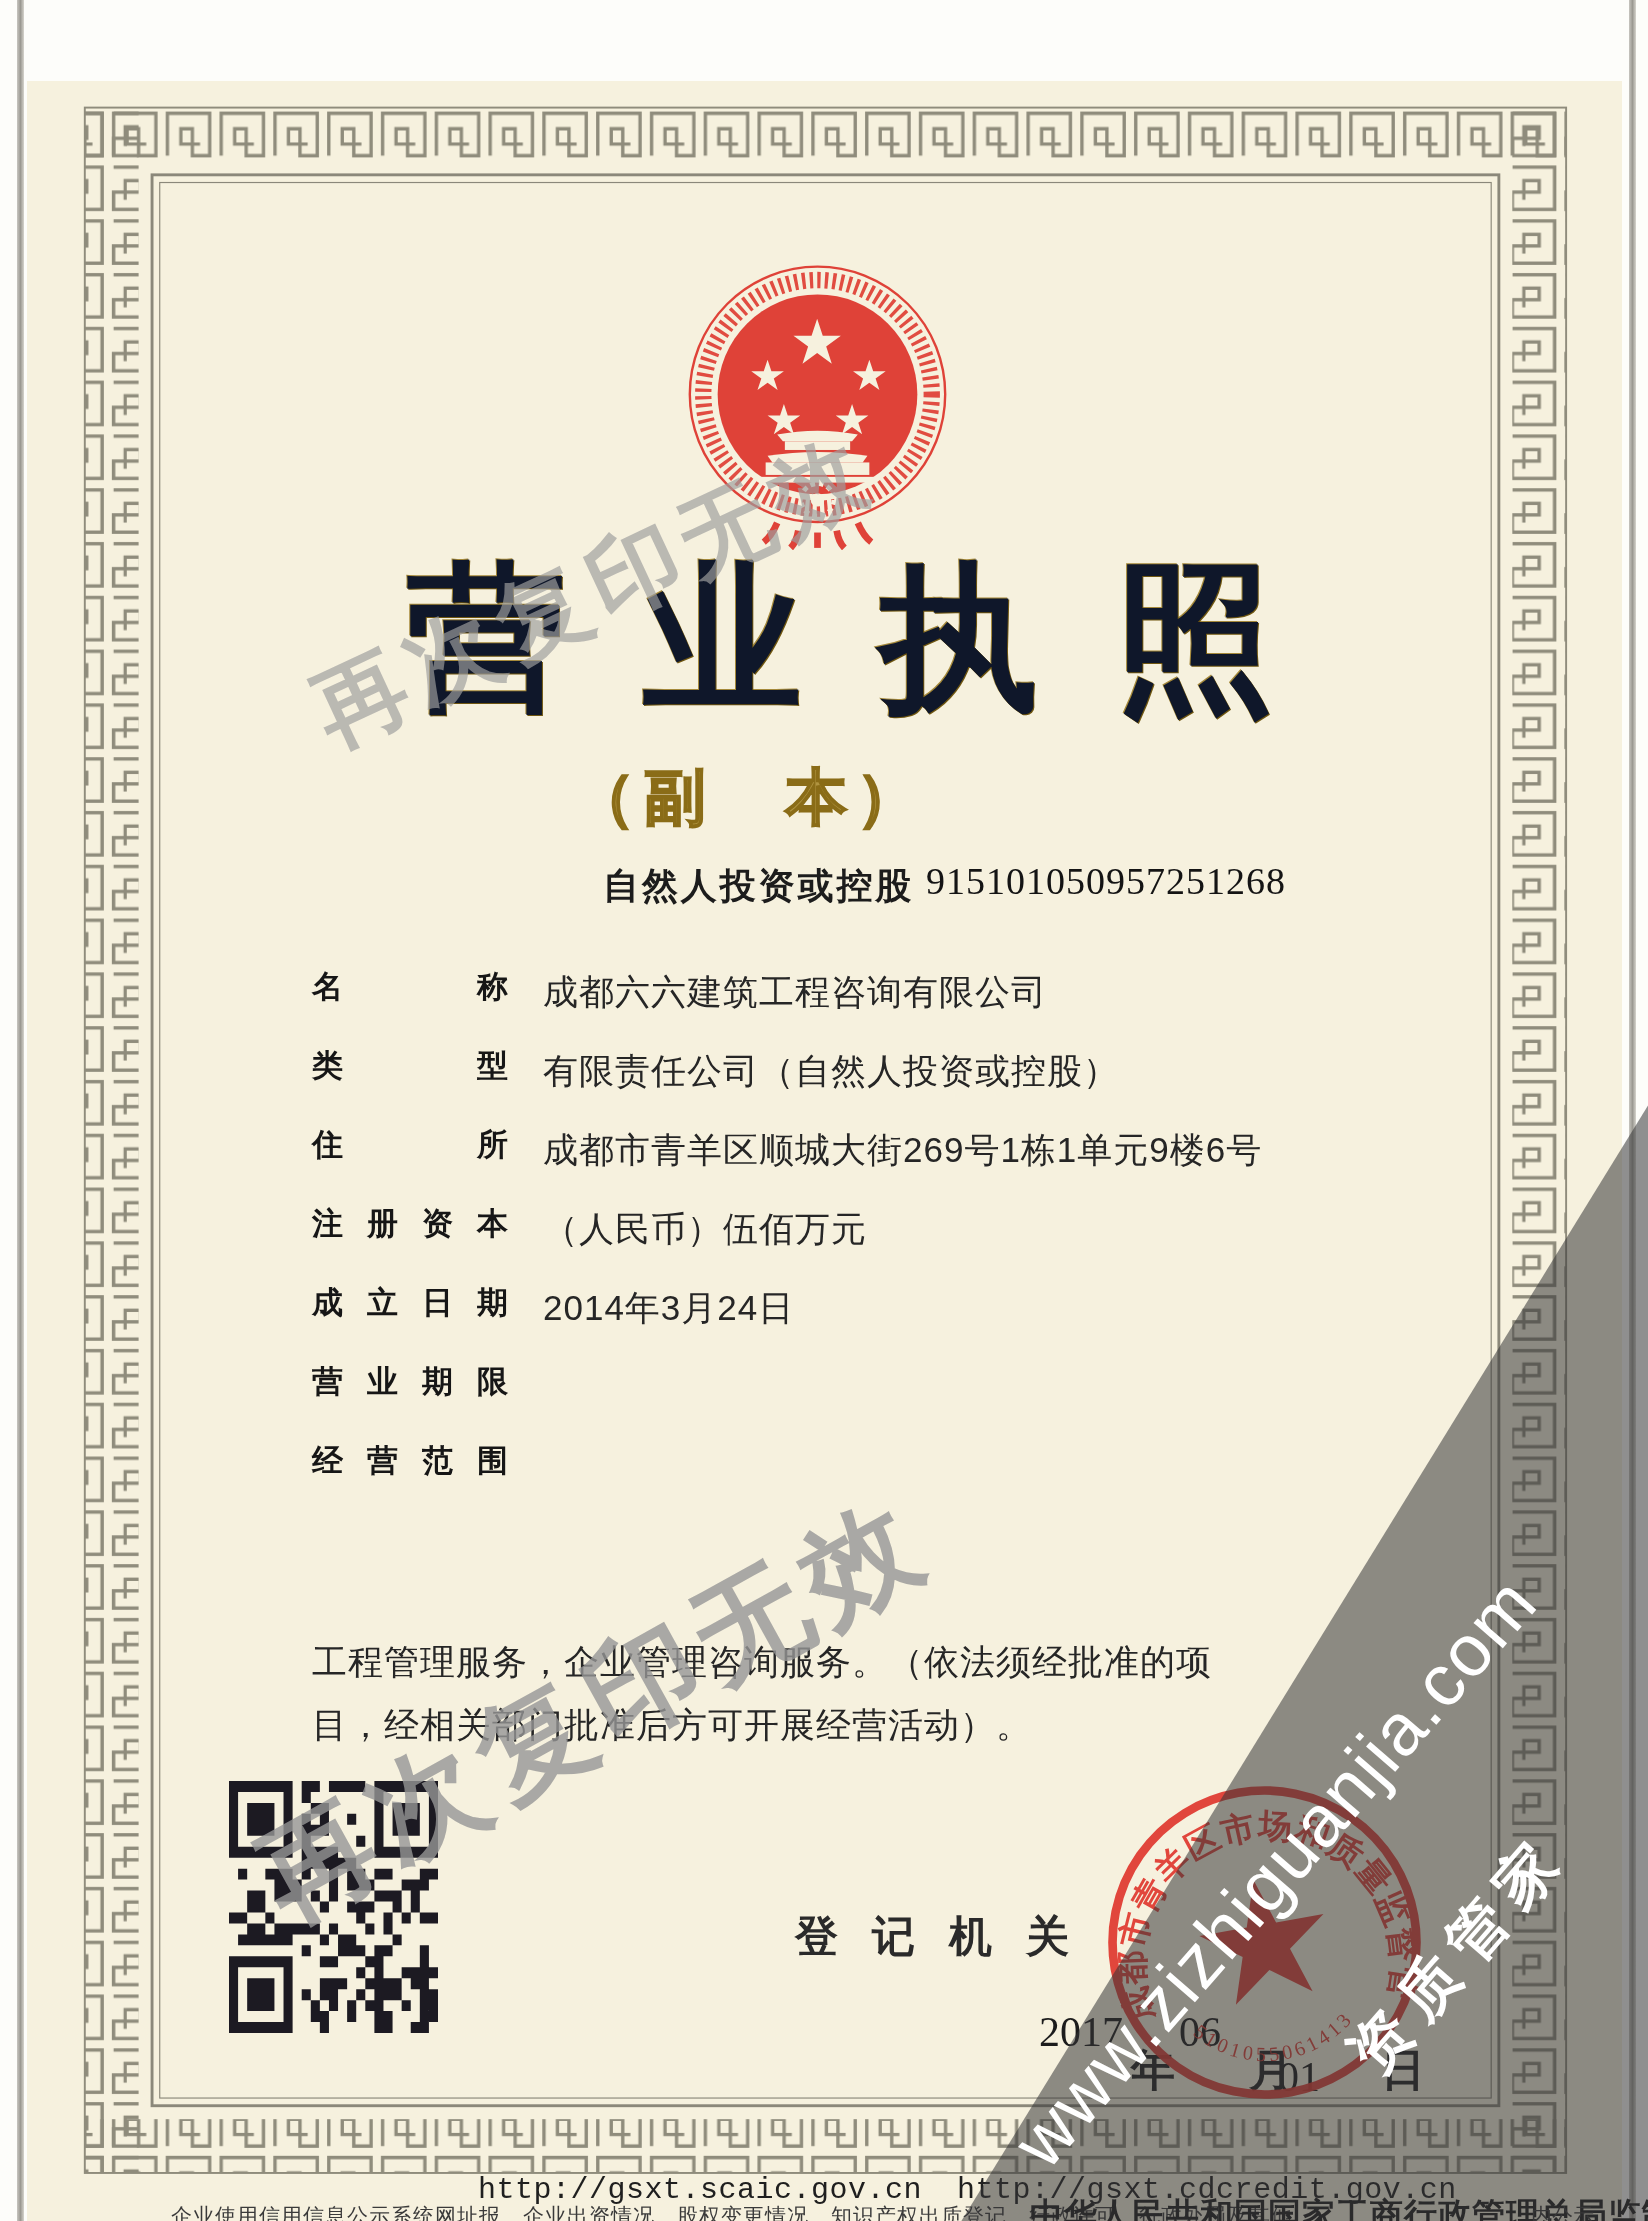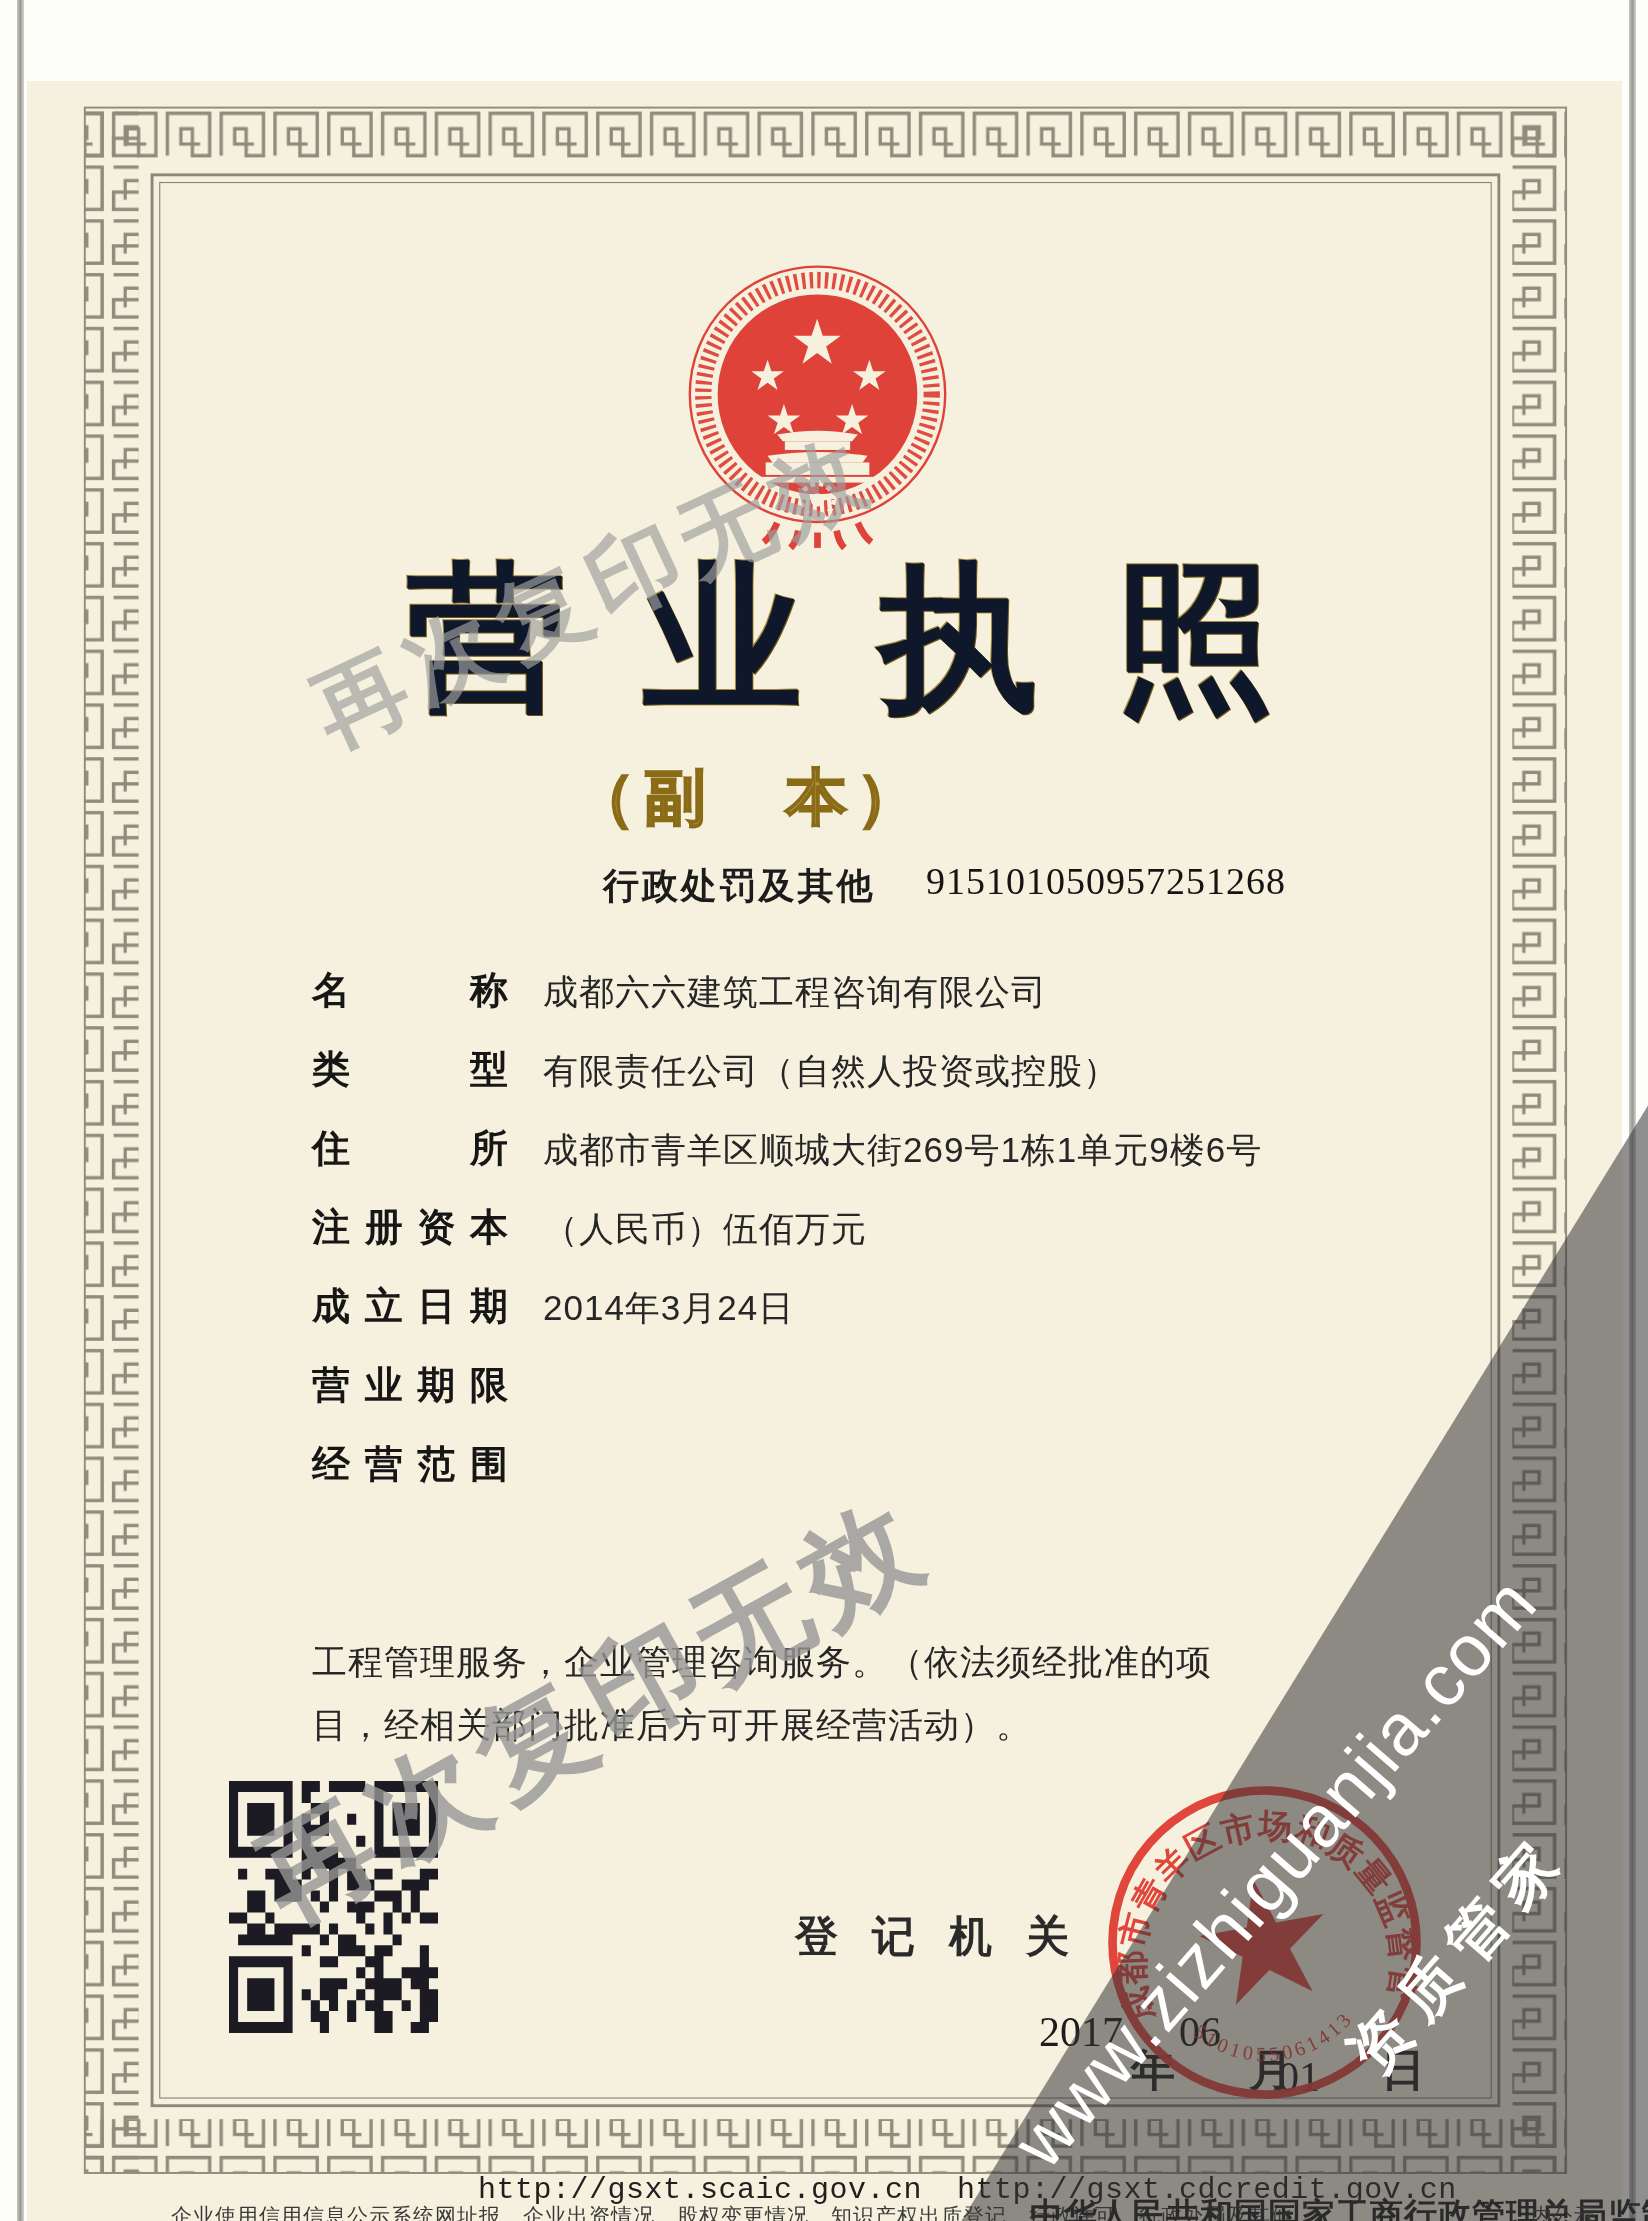--- a/index.html
+++ b/index.html
@@ -17,21 +17,21 @@
          text-shadow:1px 1px 0 #6f5610, -1px -1px 0 #a5893a;}
   .subtitle{left:574px;top:767px;font-size:61px;font-weight:bold;letter-spacing:9.6px;
             color:#b09441;-webkit-text-stroke:1.9px #8a6c17;line-height:1;white-space:nowrap;}
   .credit-label{left:603px;top:868px;font-size:36px;font-weight:bold;color:#1c1c1c;
                 letter-spacing:2.9px;white-space:nowrap;line-height:1;}
   .credit-code{left:926px;top:862px;font-size:38px;color:#141414;letter-spacing:1px;
                font-family:"Liberation Serif",serif;white-space:nowrap;line-height:1;}
   #fields{left:312px;top:968px;width:1191px;}
   .row{display:flex;align-items:flex-start;height:79px;}
   .row:last-child{height:auto;flex-direction:column;}
-  .f-label{width:196px;flex:0 0 196px;font-size:38px;font-weight:bold;color:#161616;
+  .f-label{width:196px;flex:0 0 196px;font-size:31px;font-weight:bold;color:#161616;
            text-align:justify;text-align-last:justify;line-height:1.2;margin-right:35px;}
   .f-value{width:941px;font-size:35px;color:#262626;line-height:63px;letter-spacing:1px;margin-top:-7.7px;}
   .registry{left:795px;top:1915px;font-size:43px;font-weight:bold;color:#2a2a2a;
             letter-spacing:34px;white-space:nowrap;line-height:1;}
   .date-num{font-size:42px;color:#1c1c1c;font-family:"Liberation Serif",serif;line-height:1;}
   .date-char{font-size:44px;font-weight:bold;color:#222;line-height:1;}
   .url-line{left:478px;top:2171px;font-size:30px;color:#1f1f1f;white-space:nowrap;
             font-family:"Liberation Serif",serif;letter-spacing:0.5px;}
   .url-line span{margin-right:35px;font-family:Liberation Mono, monospace;}
   .fineprint{left:171px;top:2202px;font-size:21px;color:#3a3a3a;white-space:nowrap;letter-spacing:1px;}
@@ -106,21 +106,21 @@
       <path d="M96,282 q-6,14 -14,20" fill="none"></path>
       <path d="M118,290 q-2,12 -8,18" fill="none"></path>
       <path d="M158,290 q2,12 8,18" fill="none"></path>
       <path d="M180,282 q6,14 14,20" fill="none"></path>
       <path d="M138,292 v16" fill="none"></path>
     </g>
   </svg>
 
   <div class="abs title">营业执照</div>
   <div class="abs subtitle">（副　本）</div>
-  <div class="abs credit-label">行政处罚及其他</div>
+  <div class="abs credit-label">自然人投资或控股</div>
   <div class="abs credit-code">915101050957251268</div>
 
   <div class="abs" id="fields">
   <div class="row">
     <span class="f-label">名称</span>
     <span class="f-value">成都六六建筑工程咨询有限公司</span>
   </div>
 
   <div class="row">
     <span class="f-label">类型</span>

